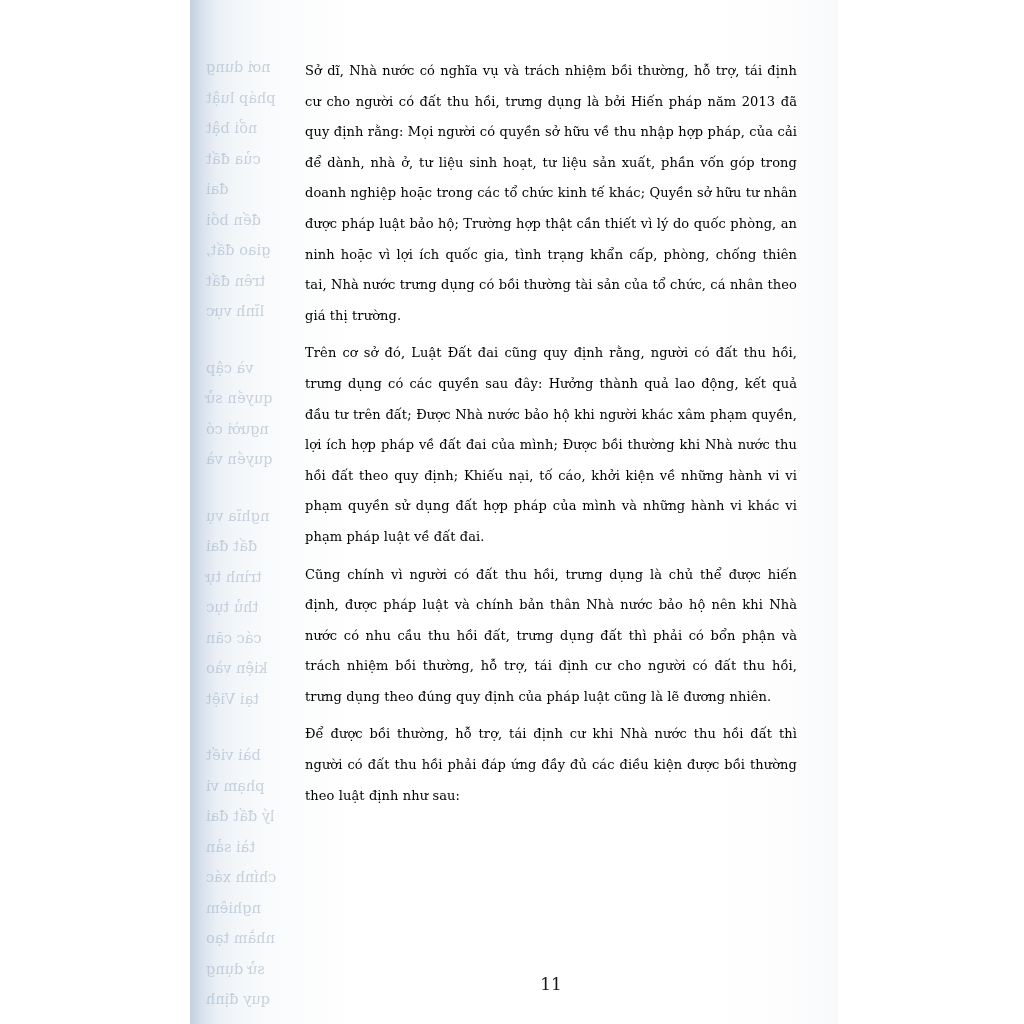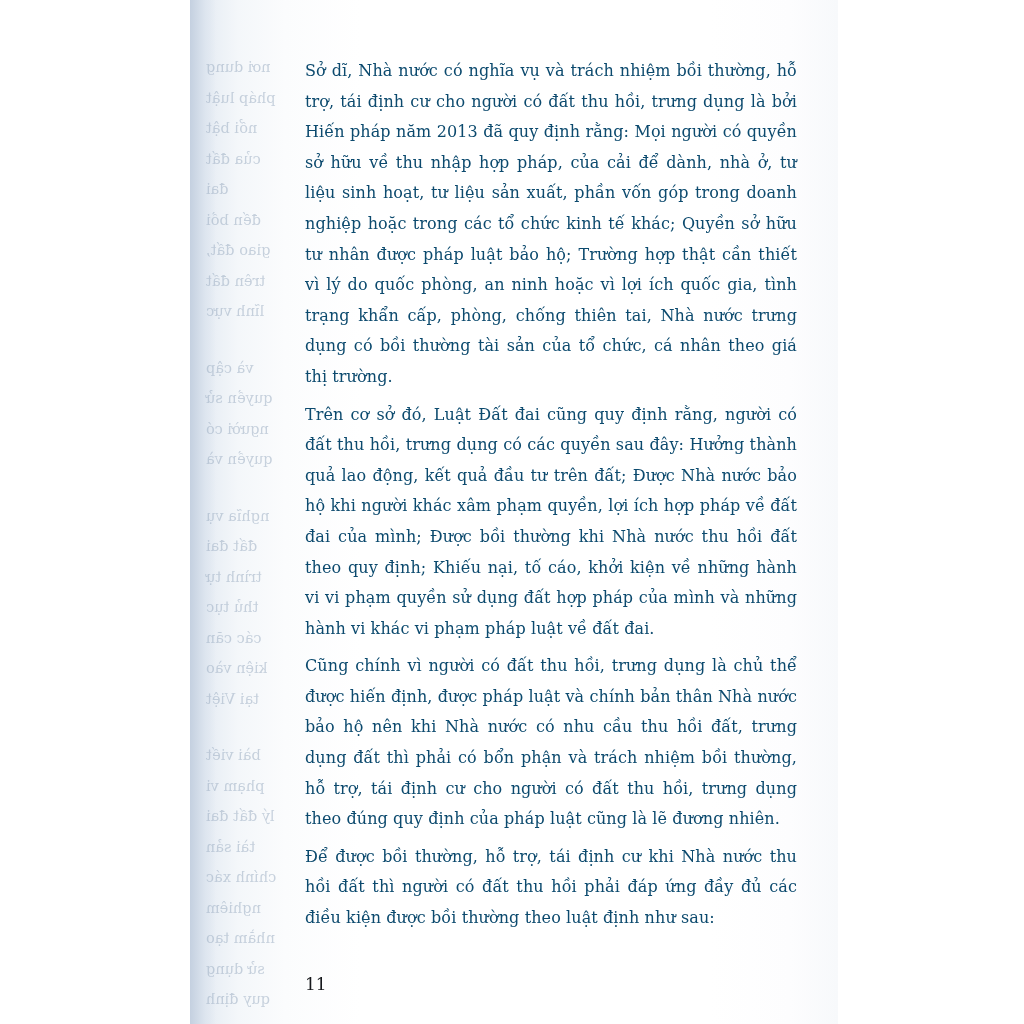--- a/index.html
+++ b/index.html
@@ -62,33 +62,33 @@
   .bleed .gap { display:block; height: 26px; }
 
   .content {
     position: absolute;
     left: 305px;
     top: 56px;
     width: 492px;
   }
   p.para {
     margin: 0 0 7px 0;
-    font-size: 16px;
+    font-size: 13px;
     line-height: 30.6px;
-    color: #0c4a6e;
+    color: #000000;
     text-align: justify;
     text-justify: inter-word;
     letter-spacing: 0.1px;
   }
   .page-number {
     position: absolute;
     left: 305px;
     top: 974px;
     width: 492px;
-    text-align: left;
+    text-align: center;
     font-size: 17px;
     color: #16181c;
   }
 </style>
 </head>
 <body>
 
 <div class="page-wrap">
 
   <div class="sheet"></div>

